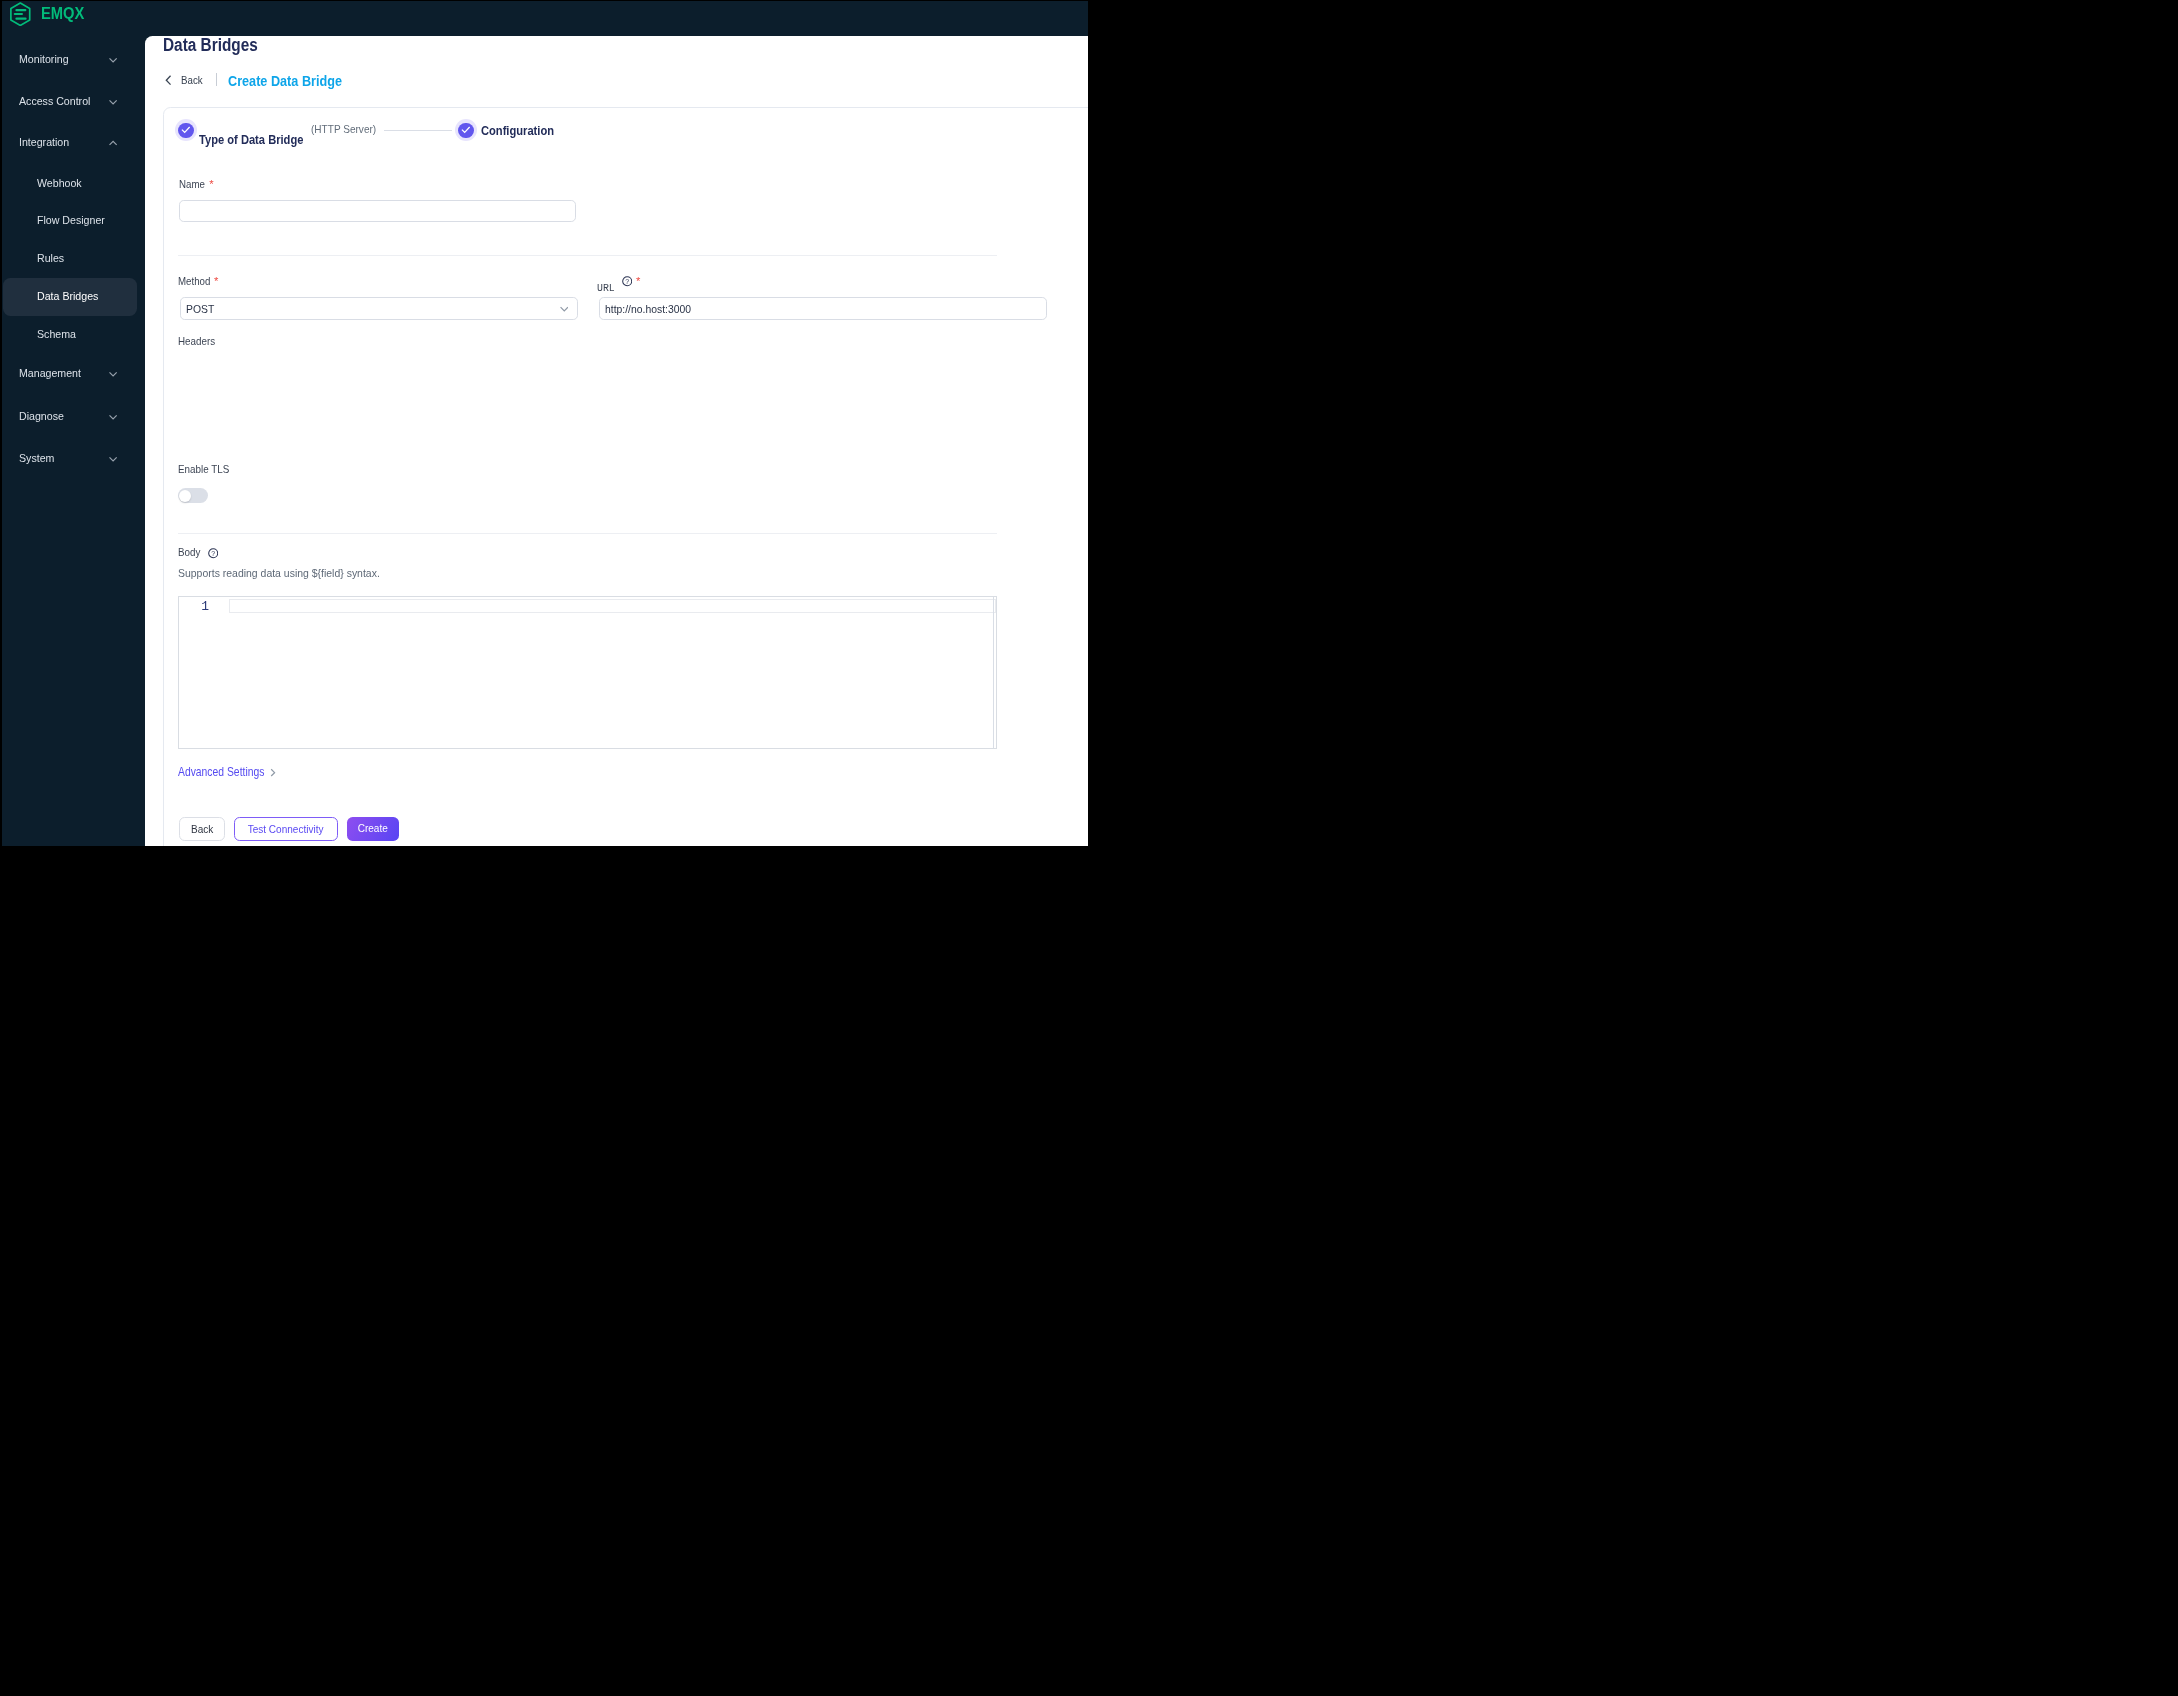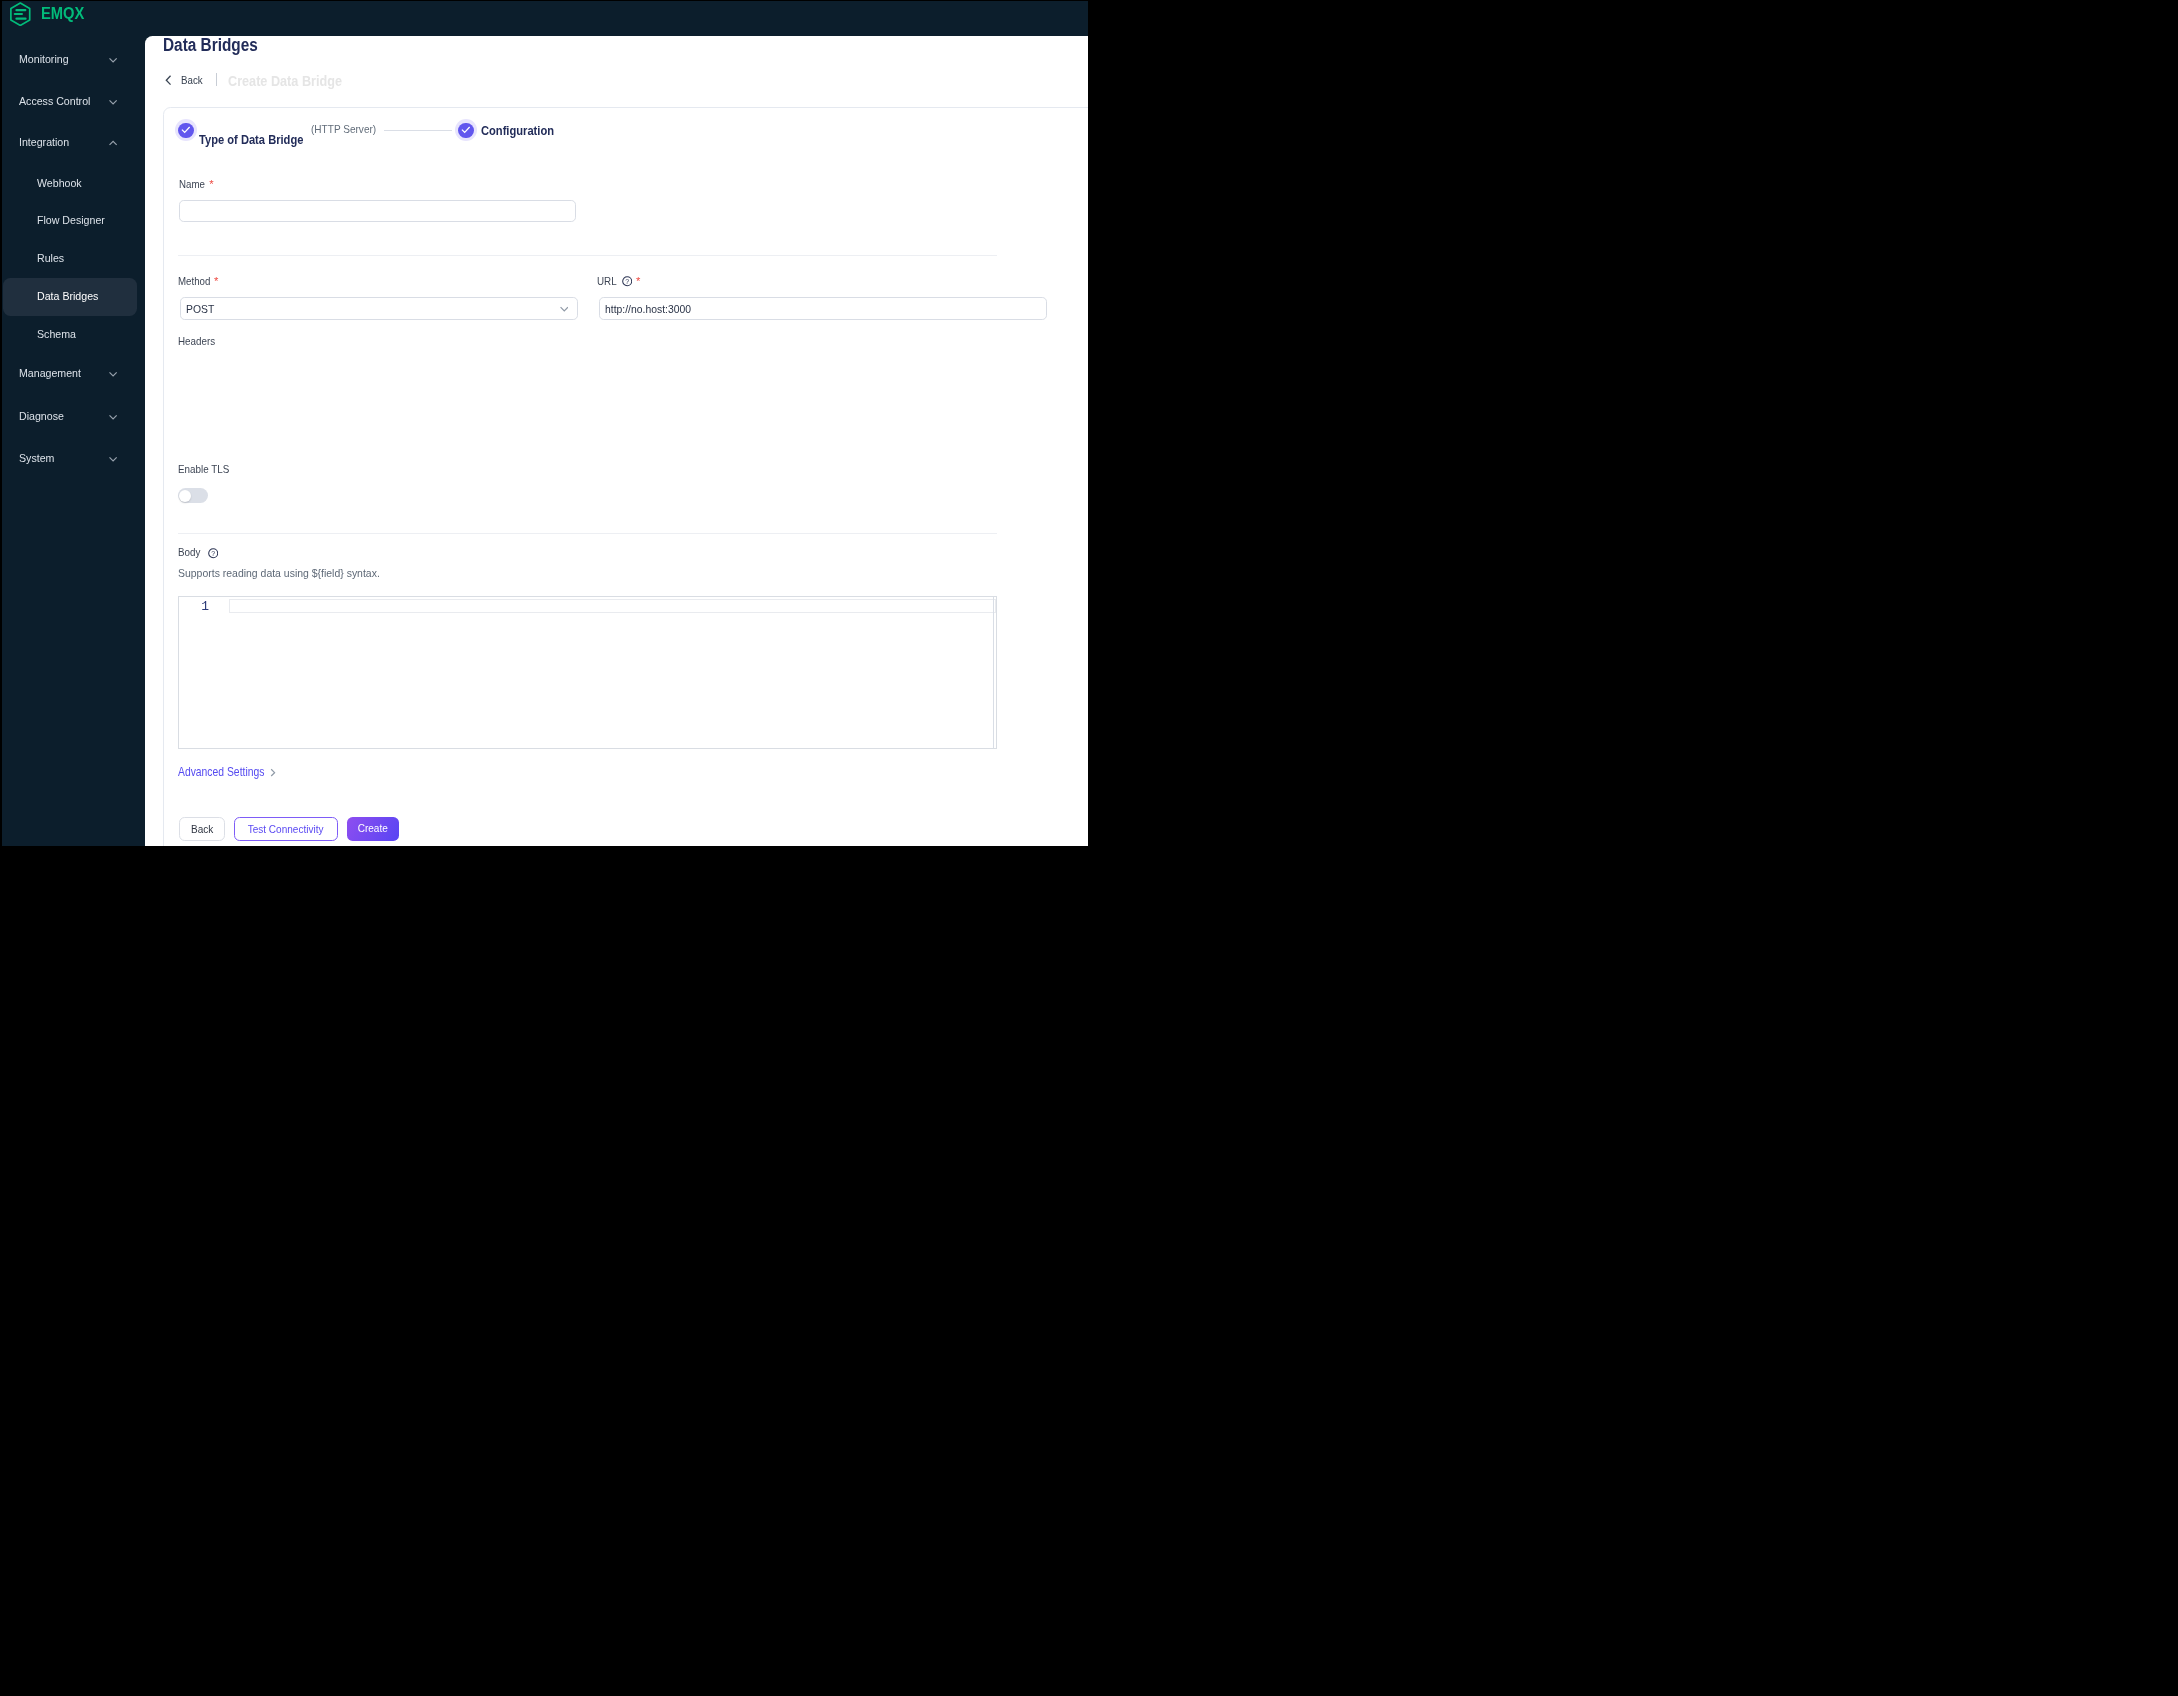--- a/index.html
+++ b/index.html
@@ -69,21 +69,21 @@
 
   <div id="panel" class="abs"></div>
 
   <div class="abs" style="left:161px; top:35px; font-size:18px; line-height:18px; font-weight:bold; color:#222c59;"><span class="tx" style="transform:scaleX(0.854)">Data Bridges</span></div>
 
   <svg class="abs" style="left:163px; top:74px;" width="6.6" height="10.4" viewBox="0 0 7 11">
       <path d="M5.9 0.8 L1.4 5.5 L5.9 10.2" fill="none" stroke="#3a4553" stroke-width="1.4"></path>
     </svg>
   <div class="abs" style="left:179px; top:74px; font-size:11.8px; line-height:11.8px; color:#333d4c;"><span class="tx" style="transform:scaleX(0.824)">Back</span></div>
   <div class="abs" style="left:214px; top:72px; width:0.9px; height:12.7px; background:#c8cdd5;"></div>
-  <div class="abs" style="left:226px; top:72px; font-size:15px; line-height:15px; font-weight:bold; color:#e5e5e5;"><span class="tx" style="transform:scaleX(0.844)">Create Data Bridge</span></div>
+  <div class="abs" style="left:226px; top:72px; font-size:15px; line-height:15px; font-weight:bold; color:#0ea5e9;"><span class="tx" style="transform:scaleX(0.844)">Create Data Bridge</span></div>
 
   <div class="abs" style="left:161px; top:106px; width:944px; height:765px; background:#fff; border:0.9px solid #e5e9f0; border-radius:7.5px;"></div>
 
   <div class="abs" style="left:173px; top:118px; width:22px; height:22px; border-radius:50%; background:#e7e4fd;">
     <div class="abs" style="left:3.2px; top:3.2px; width:15.7px; height:15.7px; border-radius:50%; background:#6156ee;">
       <svg class="abs" style="left:3.1px; top:3.9px;" width="9.4" height="7.5" viewBox="0 0 10 8">
           <path d="M1 3.9 L3.9 6.8 L9.2 1.1" fill="none" stroke="#fff" stroke-width="1.35"></path>
         </svg>
     </div>
   </div>
@@ -105,21 +105,21 @@
   <div class="abs divider" style="left:176px; top:254px; width:819px;"></div>
 
   <div class="abs label" style="left:176px; top:275px;"><span class="tx" style="transform:scaleX(0.859)">Method</span><span class="red" style="margin-left:-1.7px;">*</span></div>
   <div class="abs input" style="left:178px; top:296px; width:398px; height:23px;">
     <div class="itext" style="top:5.3px;"><span class="tx" style="transform:scaleX(0.88)">POST</span></div>
     <svg class="abs" style="right:8.5px; top:7.7px;" width="8.5" height="6.6" viewBox="0 0 9 7">
         <path d="M0.6 1.2 L4.5 5.2 L8.4 1.2" fill="none" stroke="#8f99a6" stroke-width="1.25"></path>
       </svg>
   </div>
 
-  <div class="abs label" style="left:595px; top:275px;"><span class="tx" style="transform:scaleX(0.87)">URL</span></div>
+  <div class="abs label" style="left:595px; top:282px;font-family:Liberation Mono, monospace;"><span class="tx" style="transform:scaleX(0.87)">URL</span></div>
   <svg class="abs" style="left:620px; top:275px;" width="10.4" height="10.4" viewBox="0 0 12 12">
       <circle cx="6" cy="6" r="5.2" fill="none" stroke="#2a3352" stroke-width="1.2"></circle>
       <text x="6" y="8.7" text-anchor="middle" font-size="8" fill="#2a3352" font-family="Liberation Sans">?</text>
     </svg>
   <div class="abs label red" style="left:634px; top:275px;">*</div>
   <div class="abs input" style="left:597px; top:296px; width:448px; height:23px;">
     <div class="itext" style="top:5.3px;"><span class="tx" style="transform:scaleX(0.88)">http://no.host:3000</span></div>
   </div>
 
   <div class="abs label" style="left:176px; top:335px;"><span class="tx" style="transform:scaleX(0.87)">Headers</span></div>

